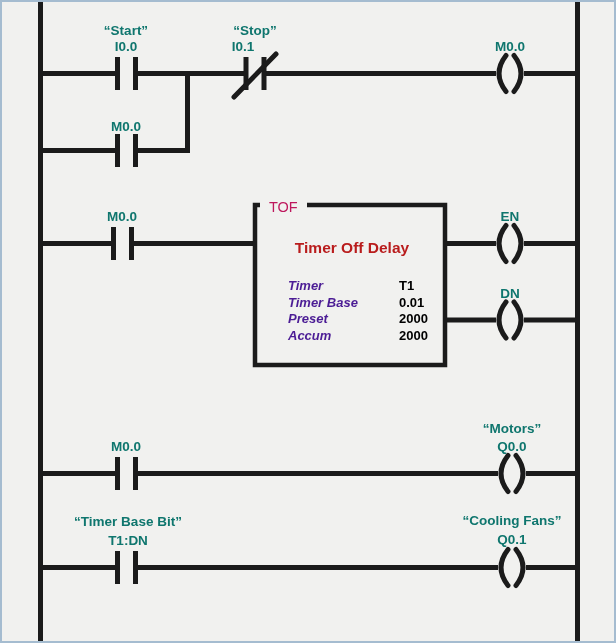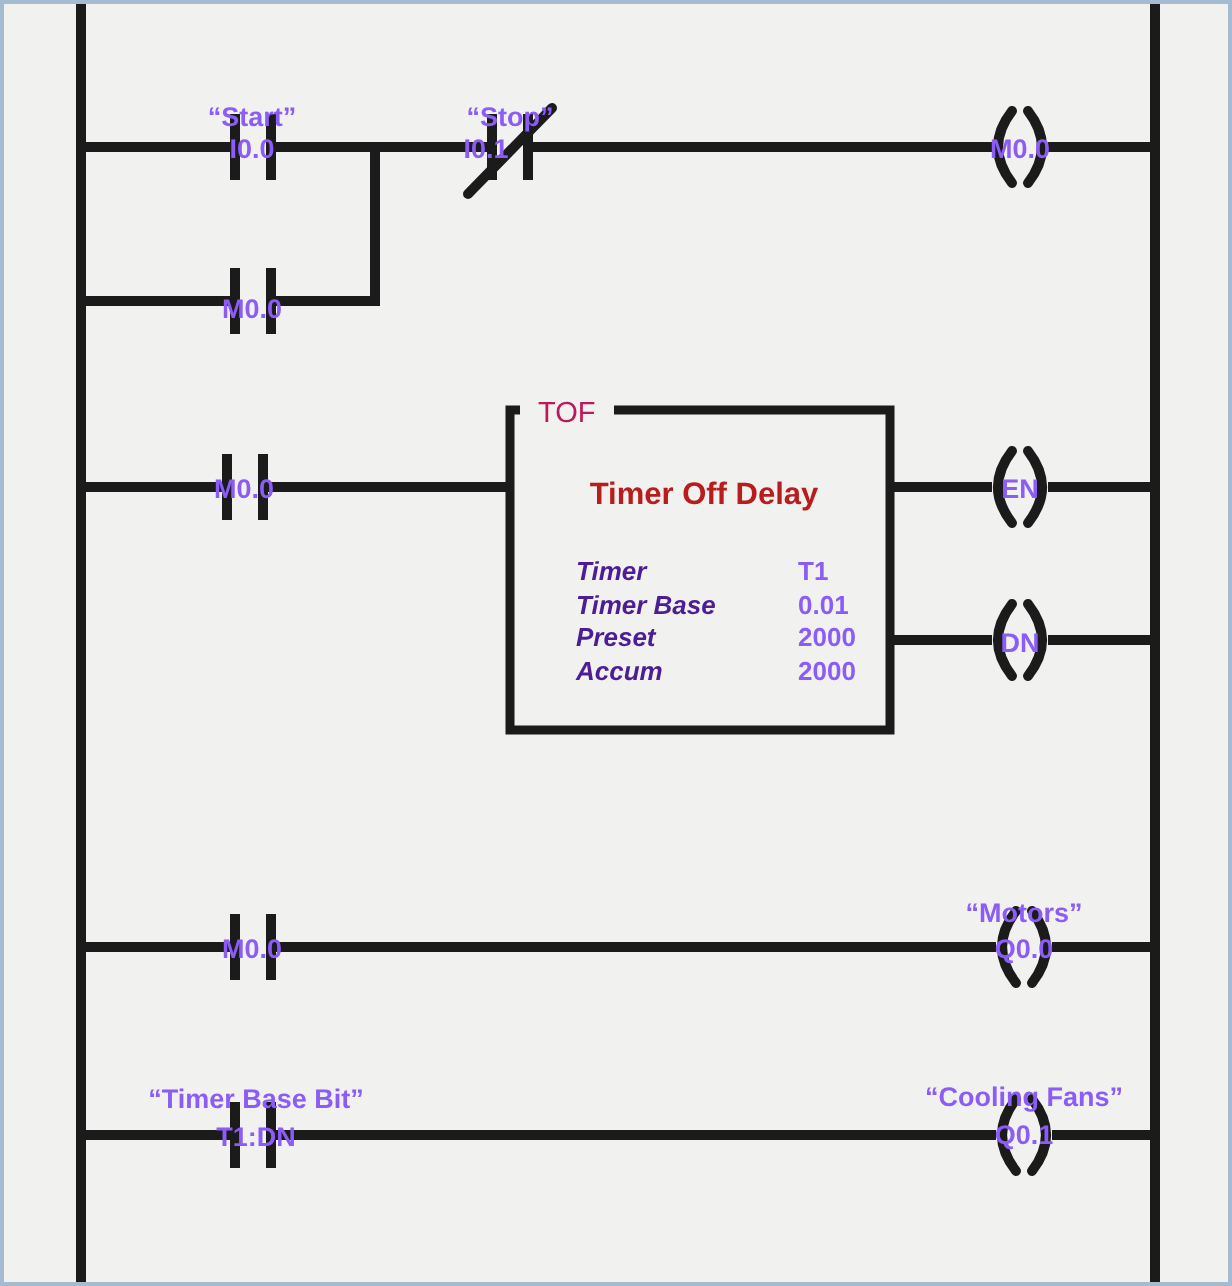--- a/index.html
+++ b/index.html
@@ -15,26 +15,25 @@
   }
   #wires-svg { position: absolute; left: 0; top: 0; }
   .wire { stroke: #1b1b1b; stroke-width: 5; fill: none; }
   .sym  { stroke: #1b1b1b; stroke-width: 5; fill: none; stroke-linecap: round; }
   .bars { stroke: #1b1b1b; stroke-width: 5; fill: none; stroke-linecap: butt; }
   .box  { stroke: #1b1b1b; stroke-width: 4.5; fill: none; }
   .lbl {
     position: absolute;
     transform: translateX(-50%);
     white-space: nowrap;
-    color: #8b5cf6;
+    color: #0f766e;
     font-size: 13.5px;
     font-weight: 700;
     line-height: 14px;
     text-align: center;
-    margin-top: 28px;
   }
   .tof-tag {
     position: absolute;
     left: 258px;
     top: 196px;
     background: #f1f1ef;
     padding: 1px 9px;
     color: #be185d;
     font-size: 14.5px;
     font-weight: 400;
@@ -56,21 +55,21 @@
     top: 276px;
     width: 158px;
   }
   .tof-row { position: relative; height: 16.5px; }
   .tof-row .pname {
     position: absolute; left: 12px; top: 0;
     color: #4c1d95; font-size: 13px; font-weight: 700; white-space: nowrap; font-style: italic;
   }
   .tof-row .pval {
     position: absolute; left: 123px; top: 0;
-    color: #8b5cf6; font-size: 13px; font-weight: 700; white-space: nowrap;
+    color: #000000; font-size: 13px; font-weight: 700; white-space: nowrap;
   }
 </style>
 </head>
 <body>
 
 <div id="frame">
 
   <svg id="wires-svg" width="612" height="639" viewBox="0 0 612 639">
 
     <line class="wire" x1="38.5" y1="0" x2="38.5" y2="639"></line>

